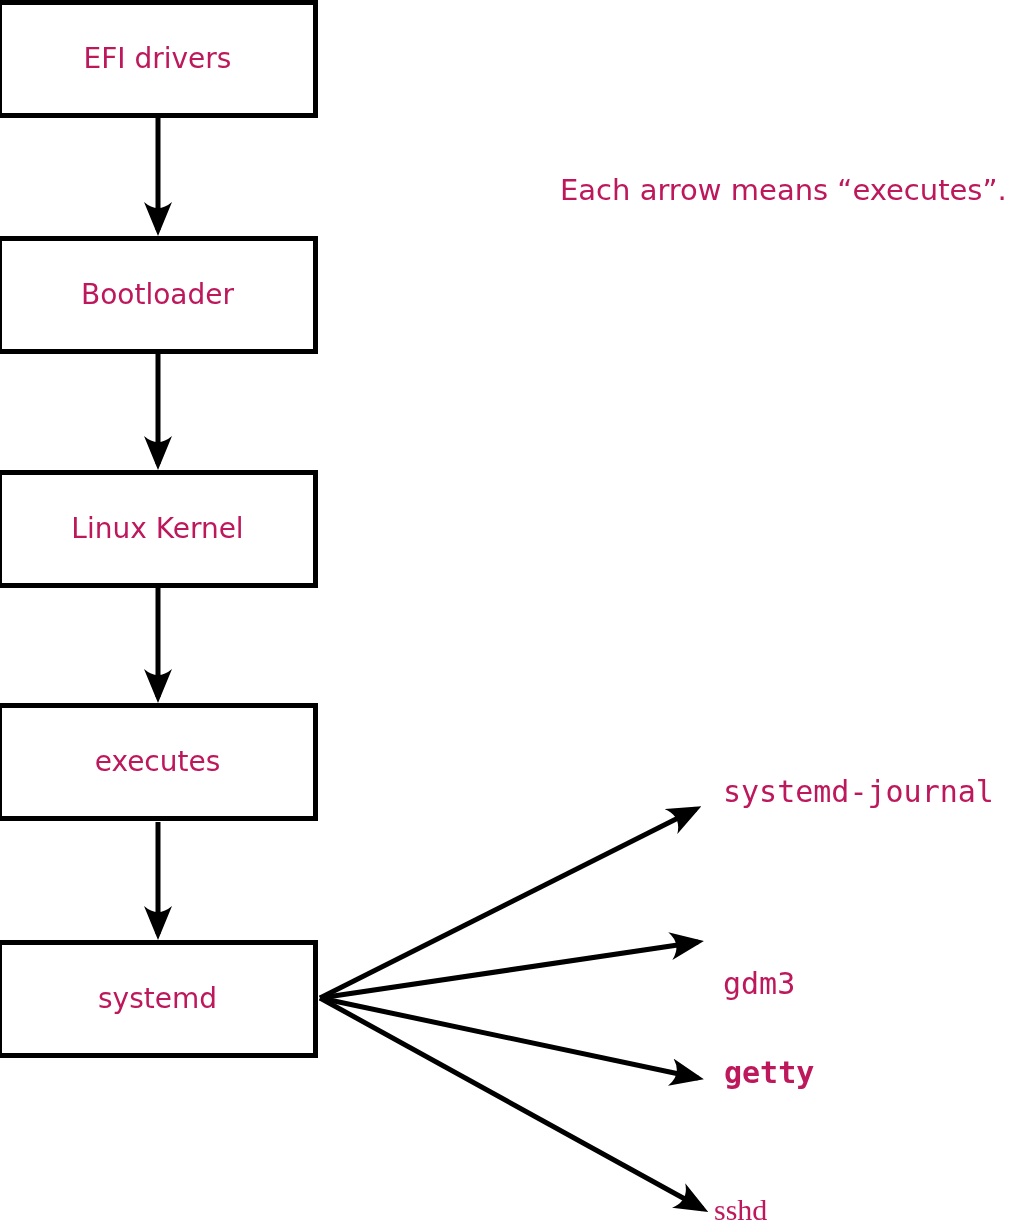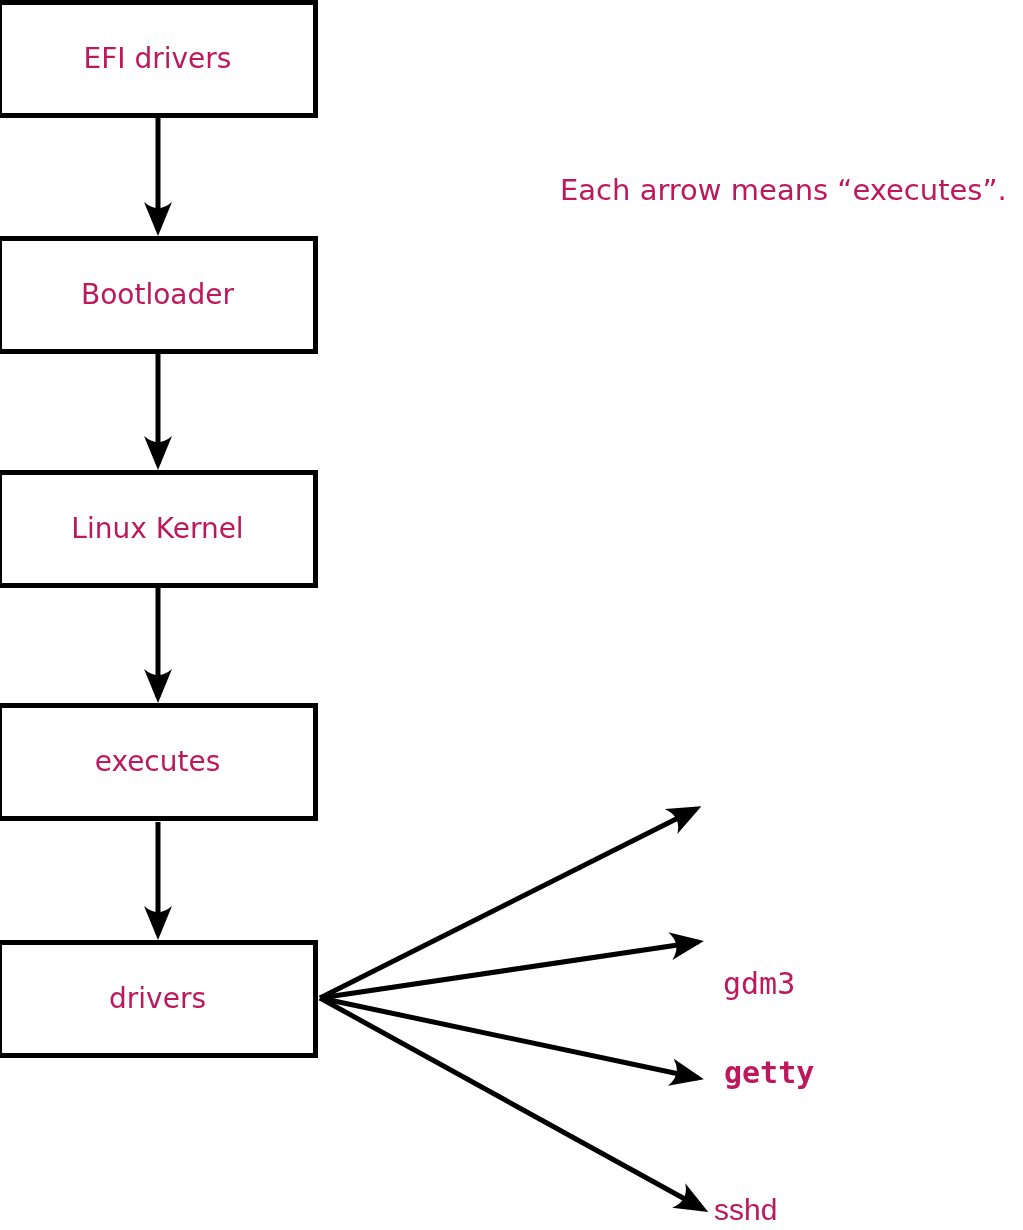--- a/index.html
+++ b/index.html
@@ -58,21 +58,21 @@
     font-size: 30px;
     line-height: 30px;
     white-space: nowrap;
   }
   .svc-journal { left: 723px; top: 777px; }
   .svc-gdm3    { left: 723px; top: 969px; }
   .svc-getty   { left: 724px; top: 1058px; font-weight: bold; }
   .svc-sshd    {
     left: 714px;
     top: 1195px;
-    font-family: Liberation Sans, sans-serif;
+    font-family: Liberation Serif, serif;
   }
 </style>
 </head>
 <body>
 
 <div class="canvas">
 
   <svg class="arrow-layer" width="1023" height="1230" viewBox="0 0 1023 1230" xmlns="http://www.w3.org/2000/svg">
     <defs>
       <marker id="head" markerUnits="userSpaceOnUse" markerWidth="34" markerHeight="28" refX="28" refY="14" orient="auto">
@@ -97,22 +97,23 @@
   <div class="flow-box box-boot">
     <span>Bootloader</span>
   </div>
   <div class="flow-box box-kernel">
     <span>Linux Kernel</span>
   </div>
   <div class="flow-box box-initramfs">
     <span>executes</span>
   </div>
   <div class="flow-box box-systemd">
-    <span>drivers</span>
+    <span>systemd</span>
   </div>
 
   <div class="note">Each arrow means “executes”.</div>
 
+  <div class="svc-label svc-journal">systemd-journal</div>
   <div class="svc-label svc-gdm3">gdm3</div>
   <div class="svc-label svc-getty">getty</div>
   <div class="svc-label svc-sshd">sshd</div>
 
 </div>
 
 </body></html>

